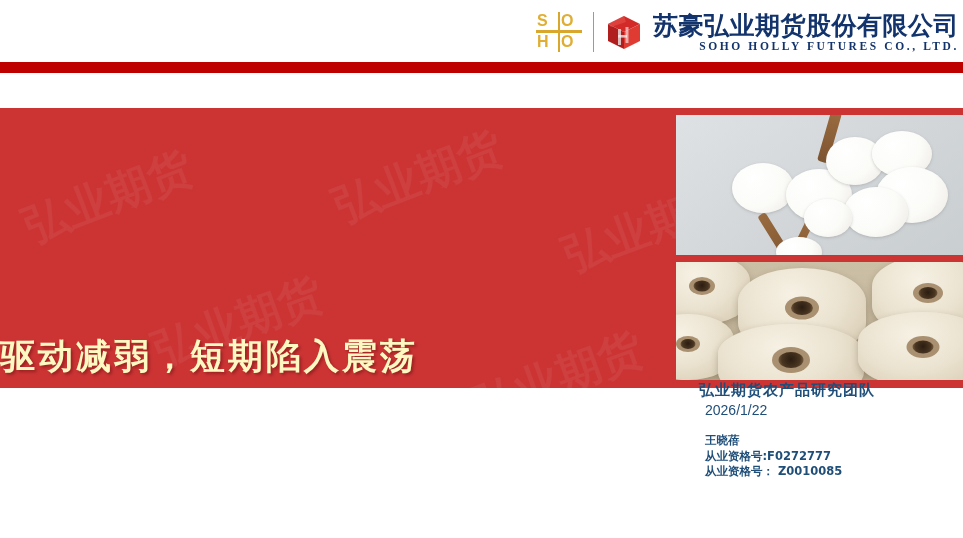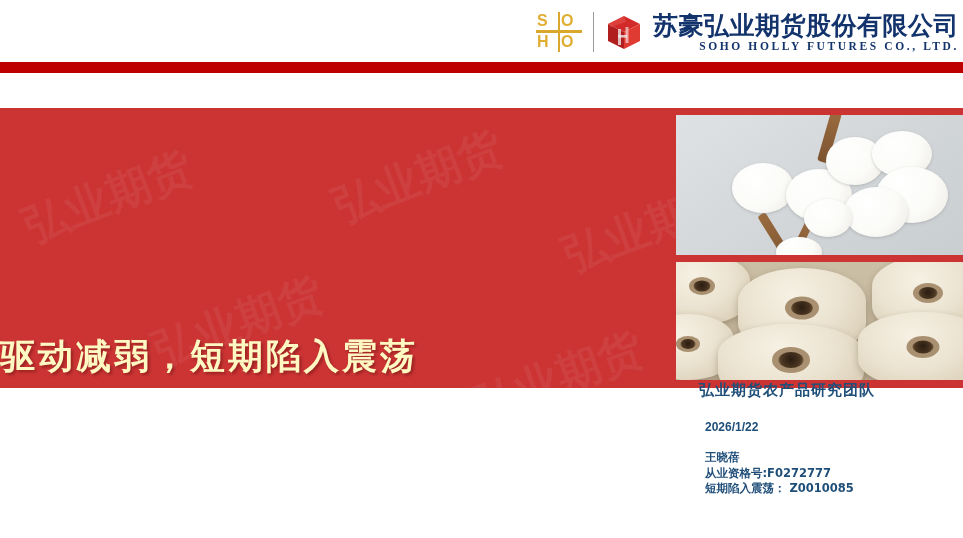--- a/index.html
+++ b/index.html
@@ -65,22 +65,22 @@
         box-shadow:0 3px 7px rgba(90,75,50,0.32);}
   .spool .hole{position:absolute;left:50%;top:46%;transform:translate(-50%,-50%);
         border-radius:50%;background:radial-gradient(circle at 50% 45%,#2a1d11 0%,#4a3521 60%,#8d7552 100%);}
   .spool .ring{position:absolute;left:50%;top:46%;transform:translate(-50%,-50%);
         border-radius:50%;background:#a99070;}
 
   
   .footer{position:absolute;left:699px;top:380px;width:264px;color:#1f4e79;}
   .f-team{font-family:"DejaVu Sans","Liberation Sans",sans-serif;font-size:15px;font-weight:bold;
       color:#1f4e79;letter-spacing:1px;line-height:20px;white-space:nowrap;}
-  .f-date{font-family:"Liberation Sans",sans-serif;font-size:12px;font-weight:bold;color:#1f4e79;
-      line-height:18px;margin-left:6px;margin-top:18px;}
+  .f-date{font-family:"Liberation Sans",sans-serif;font-size:14px;font-weight:normal;color:#1f4e79;
+      line-height:18px;margin-left:6px;margin-top:1px;}
   .f-gap{height:14px;}
   .f-line{font-family:"DejaVu Sans","Liberation Sans",sans-serif;font-size:11.5px;font-weight:bold;
       color:#1f4e79;line-height:15.5px;margin-left:6px;white-space:nowrap;}
 </style>
 </head>
 <body>
 
 <div class="slide">
 
   <div class="header">
@@ -172,16 +172,16 @@
       <div class="hole" style="width:21px;height:13px;"></div>
     </div>
   </div>
 
   <div class="footer">
     <div class="f-team">弘业期货农产品研究团队</div>
     <div class="f-date">2026/1/22</div>
     <div class="f-gap"></div>
     <div class="f-line">王晓蓓</div>
     <div class="f-line">从业资格号:F0272777</div>
-    <div class="f-line">短期陷入震荡： Z0010085</div>
+    <div class="f-line">从业资格号： Z0010085</div>
   </div>
 
 </div>
 
 </body></html>

